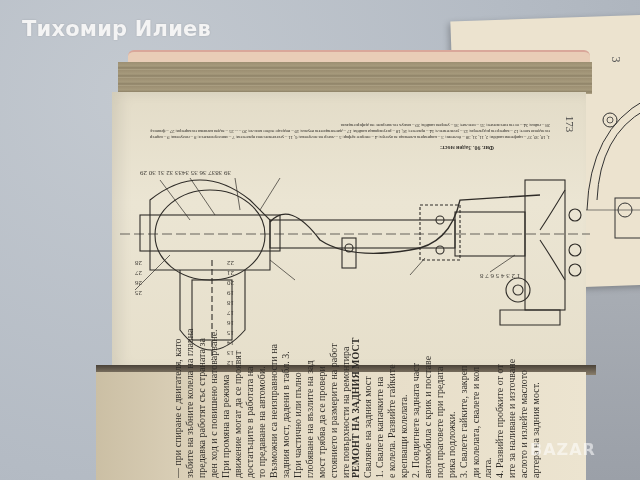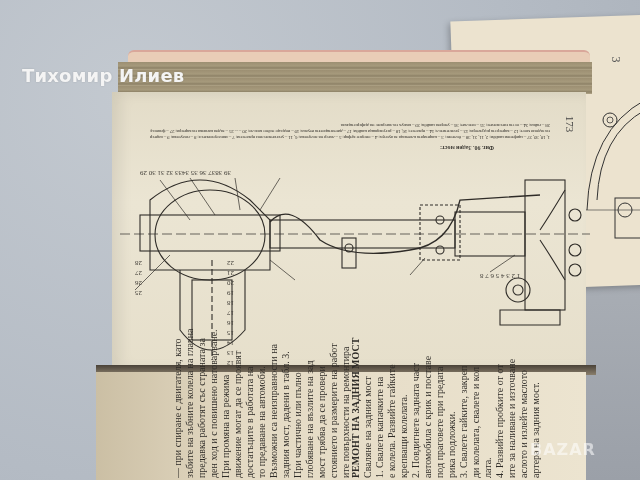--- a/index.html
+++ b/index.html
@@ -74,24 +74,23 @@
       position: absolute; top: 378px; color: #2e2b27; font-size: 10px; line-height: 12px;
       writing-mode: vertical-rl; transform: rotate(180deg); white-space: nowrap;
     }
     .col1 { left: 172px; height: 100px; }
     .col2 { left: 350px; height: 100px; }
     .heading { font-weight: bold; }
 
     
     .username {
       position: absolute; left: 22px; top: 17px;
-      font-family: "DejaVu Sans", sans-serif; font-weight: bold; font-size: 18px;
+      font-family: "DejaVu Sans", sans-serif; font-weight: bold; font-size: 21px;
       color: #f4f4f4; letter-spacing: 0.2px;
       text-shadow: 0 0 2px rgba(0,0,0,0.15);
-      margin-top: 48px;
     }
     .watermark {
       position: absolute; left: 530px; top: 440px;
       font-family: "DejaVu Sans", sans-serif; font-weight: bold; font-size: 16px;
       color: rgba(255,255,255,0.55); letter-spacing: 1px;
     }
   </style>
 </head>
 <body>
 

